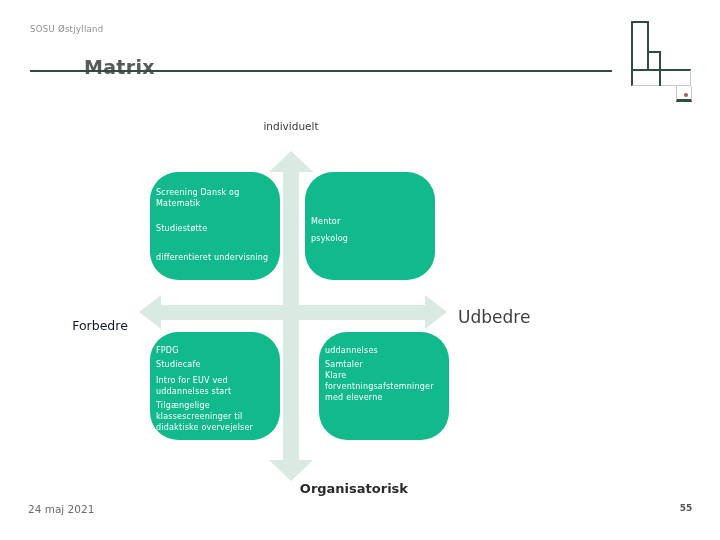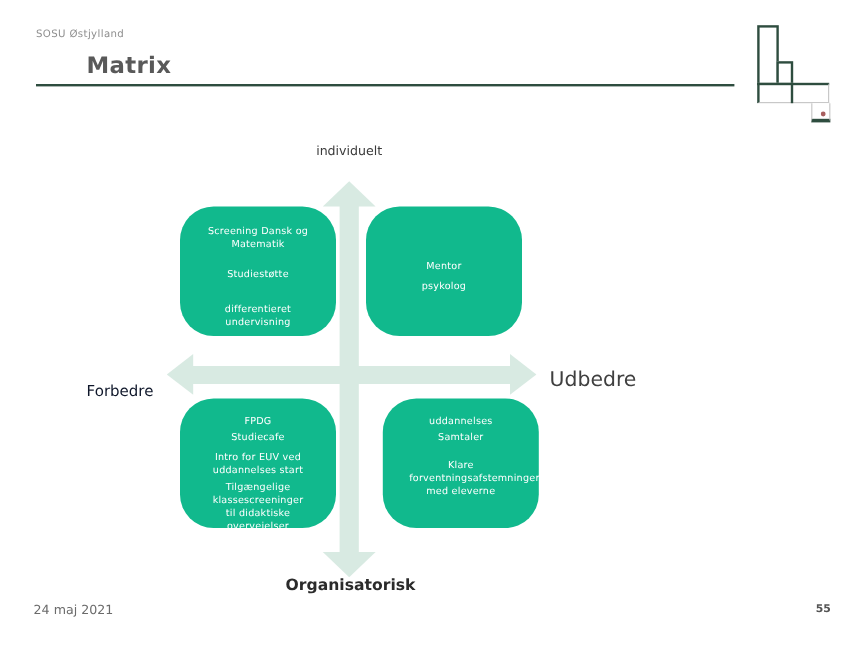--- a/index.html
+++ b/index.html
@@ -2,55 +2,55 @@
 <html><head>
 <meta charset="utf-8">
 <style>
   html,body{margin:0;padding:0;background:#fff;}
   .slide{
     position:relative;width:720px;height:540px;background:#ffffff;
     font-family:"DejaVu Sans",sans-serif;overflow:hidden;
   }
   
   .brand{position:absolute;left:30px;top:24px;font-size:8.5px;color:#8f8f8f;letter-spacing:.3px;}
-  .title{position:absolute;left:72px;top:44px;margin:0;font-size:19px;font-weight:bold;color:#595959;letter-spacing:.3px;}
+  .title{position:absolute;left:72px;top:44px;margin:12px;font-size:19px;font-weight:bold;color:#595959;letter-spacing:.3px;}
   .title-rule{position:absolute;left:30px;top:70px;width:582px;height:1.5px;background:#2e4d3f;}
   
   .lg{position:absolute;background:#fff;box-sizing:border-box;}
   .lg.r1{left:631px;top:21px;width:18px;height:50px;border:2px solid #2e4d3f;}
   .lg.r2{left:647px;top:51px;width:14px;height:20px;border:2px solid #2e4d3f;}
   .lg.r3{left:631px;top:69px;width:60px;height:17px;border-top:2px solid #2e4d3f;border-left:2px solid #2e4d3f;border-right:1px solid #c8c8c8;border-bottom:1px solid #c8c8c8;}
   .lg.r3b{left:659px;top:69px;width:2px;height:17px;background:#2e4d3f;}
   .lg.r4{left:676px;top:86px;width:16px;height:16px;border-left:1px solid #c8c8c8;border-right:1px solid #c8c8c8;border-bottom:3px solid #2e4d3f;}
   .lg .dot{position:absolute;right:3px;bottom:2px;width:4px;height:4px;border-radius:50%;background:#a85f5f;}
   
   .shaft-v{position:absolute;left:283px;top:169px;width:16px;height:294px;background:#d8eae2;}
   .shaft-h{position:absolute;left:158px;top:305px;width:270px;height:15px;background:#d8eae2;}
   .ah{position:absolute;width:0;height:0;}
   .ah.up{left:269px;top:151px;border-left:22px solid transparent;border-right:22px solid transparent;border-bottom:21px solid #d8eae2;}
   .ah.down{left:269px;top:460px;border-left:22px solid transparent;border-right:22px solid transparent;border-top:21px solid #d8eae2;}
   .ah.left{left:139px;top:295px;border-top:17px solid transparent;border-bottom:17px solid transparent;border-right:22px solid #d8eae2;}
   .ah.right{left:425px;top:295px;border-top:17px solid transparent;border-bottom:17px solid transparent;border-left:22px solid #d8eae2;}
   
   .qbox{
     position:absolute;width:130px;height:108px;background:#11b98d;border-radius:28px;
-    color:#ffffff;font-size:8px;line-height:1.38;text-align:center;box-sizing:border-box;
-    padding:0 22px;letter-spacing:.2px;
+    color:#ffffff;font-size:8px;line-height:1.38;text-align:left;box-sizing:border-box;
+    padding:0 6px;letter-spacing:.2px;
   }
   .qbox p{margin:0;}
   .q-tl{left:150px;top:172px;padding-top:15px;}
   .q-tr{left:305px;top:172px;padding-top:44px;}
   .q-bl{left:150px;top:332px;padding-top:13px;}
   .q-br{left:319px;top:332px;padding-top:13px;}
   
   .ax{position:absolute;color:#3a3a3a;}
   .ax-top{left:241px;top:120px;width:100px;text-align:center;font-size:10.5px;}
   .ax-left{left:71px;top:316px;width:58px;text-align:center;font-size:12.5px;word-break:break-all;line-height:1.65;color:#0f172a;}
   .ax-right{left:458px;top:307px;font-size:17px;color:#404040;}
-  .ax-bottom{left:238px;top:481px;width:160px;text-align:left;font-size:13px;font-weight:bold;color:#2b2b2b;}
+  .ax-bottom{left:248px;top:481px;width:160px;text-align:right;font-size:13px;font-weight:bold;color:#2b2b2b;}
   
   .date{position:absolute;left:28px;top:503px;font-size:10.5px;color:#6b6b6b;}
   .pagenum{position:absolute;left:676px;top:503px;width:20px;text-align:center;font-size:9px;font-weight:bold;color:#555555;}
 </style>
 </head>
 <body>
 
 <div class="slide">
 
   <div class="brand">SOSU Østjylland</div>
@@ -95,19 +95,19 @@
   <div class="qbox q-bl">
     <p>FPDG</p>
     <p style="margin-top:3px">Studiecafe</p>
     <p style="margin-top:5px">Intro for EUV ved uddannelses start</p>
     <p style="margin-top:3px">Tilgængelige klassescreeninger til didaktiske overvejelser</p>
   </div>
 
   <div class="qbox q-br">
     <p>uddannelses</p>
     <p style="margin-top:3px">Samtaler</p>
-    <p style="margin-top:12px">Klare forventningsafstemninger med eleverne</p>
+    <p style="">Klare forventningsafstemninger med eleverne</p>
   </div>
 
   <div class="date">24 maj 2021</div>
   <div class="pagenum">55</div>
 
 </div>
 
 </body></html>

